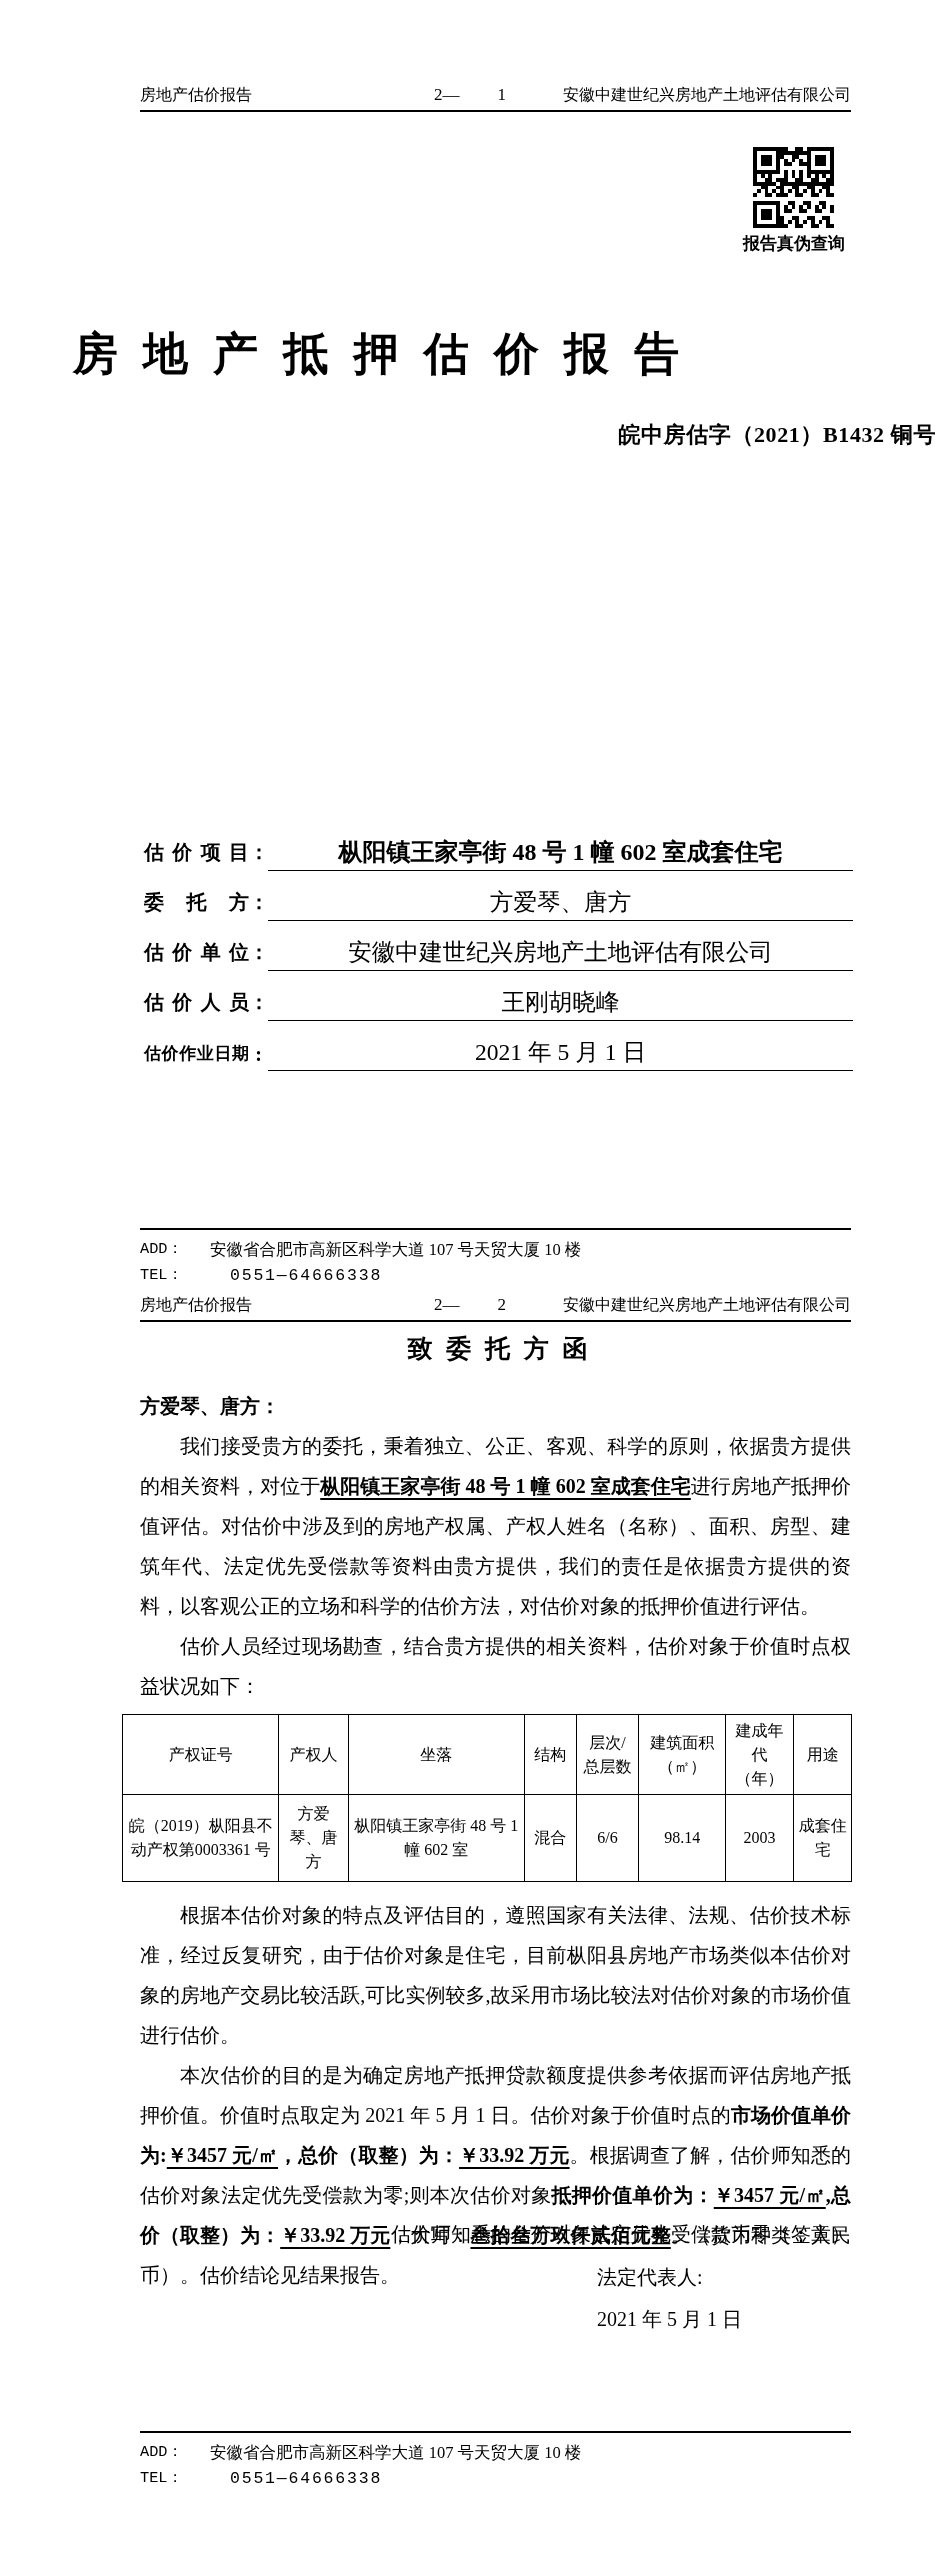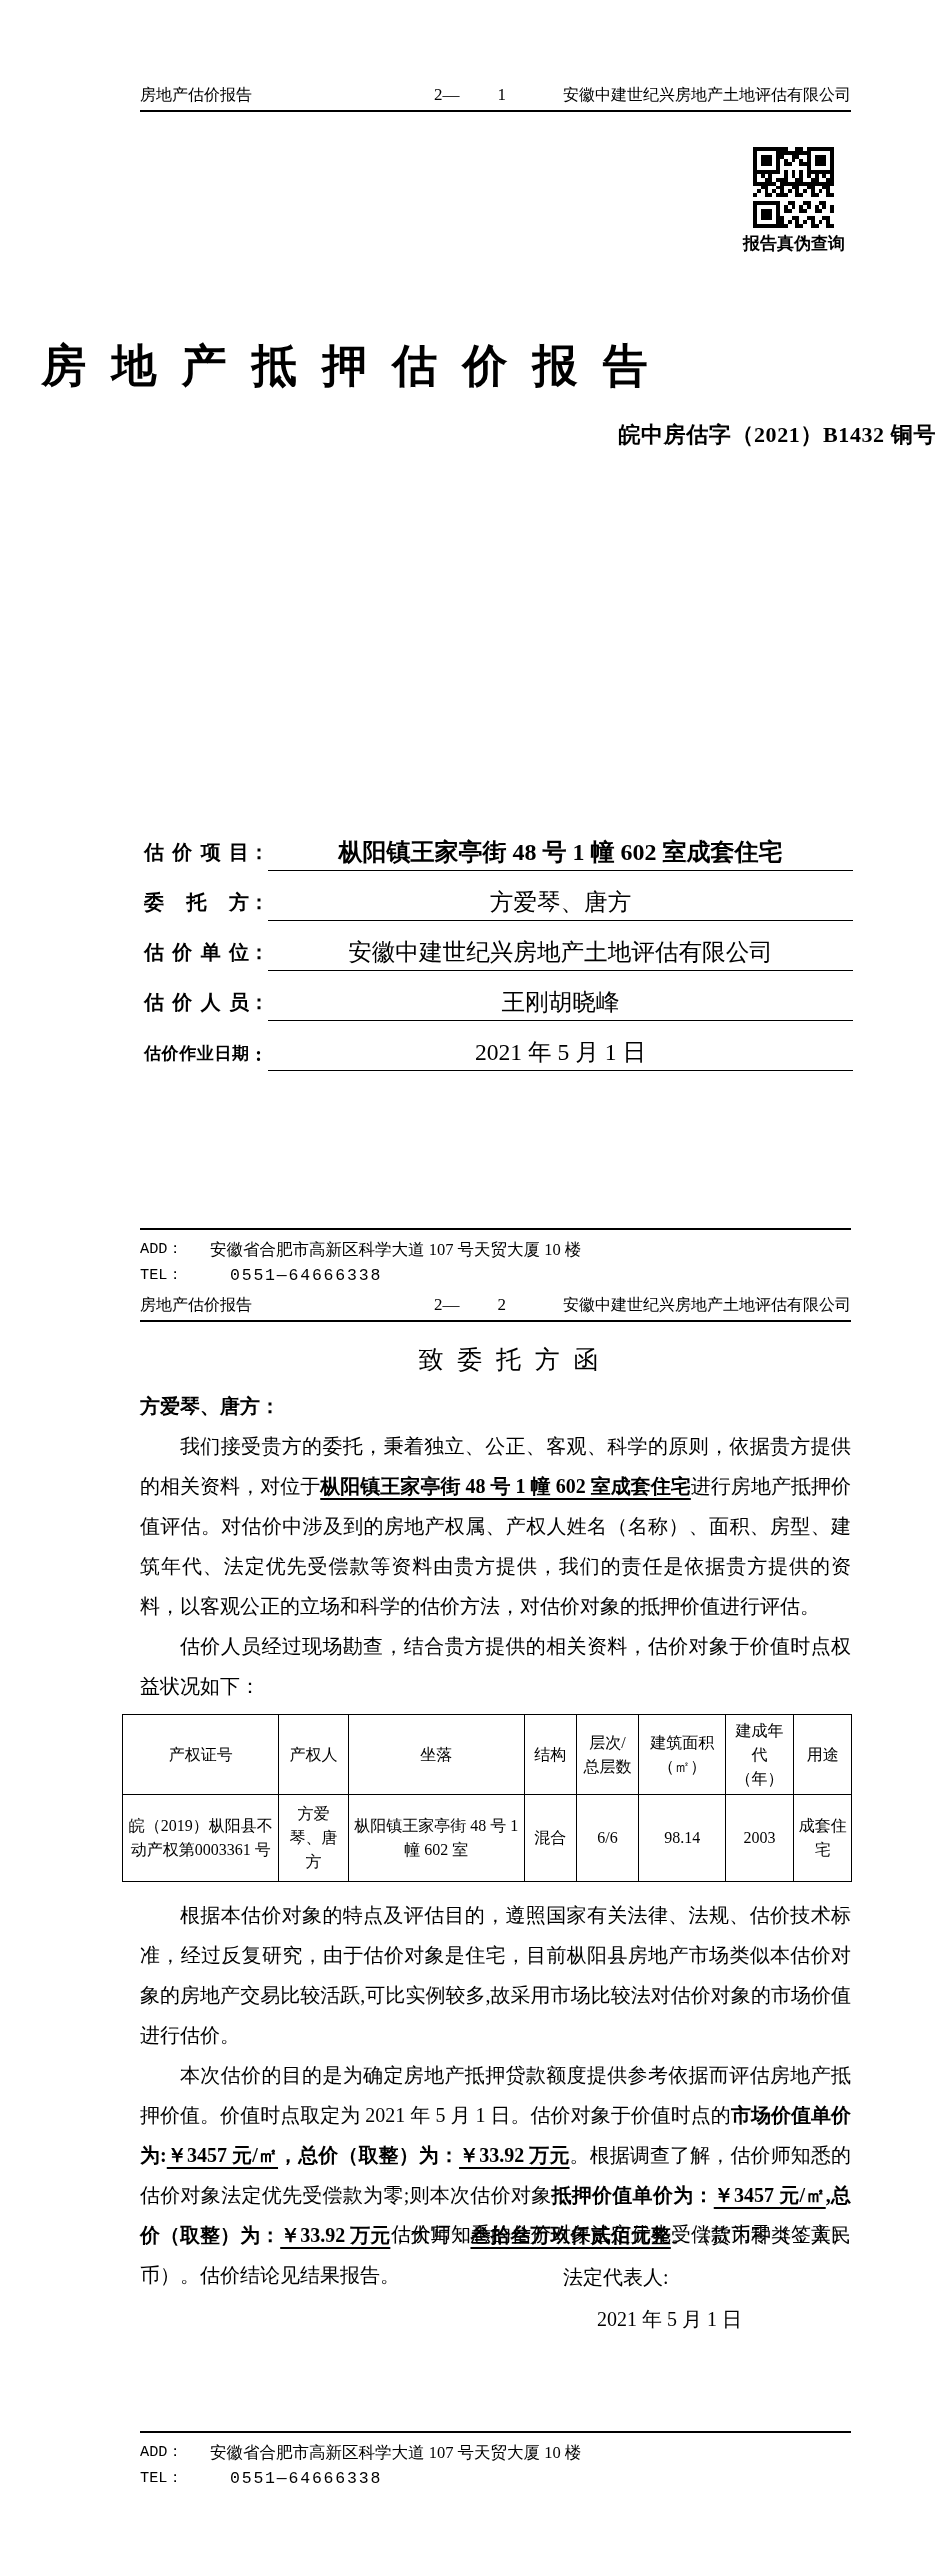--- a/index.html
+++ b/index.html
@@ -15,21 +15,21 @@
   .hdr .hdr-mid{position:absolute;left:294px;top:0;display:flex;gap:38px;font-size:17px;}
   .hdr .hdr-right{position:absolute;right:0;top:0;}
   .hdr1{top:83px;}
   .hdr2{top:1293px;}
   
   .qr{position:absolute;left:753px;top:147px;width:81px;height:81px;}
   .qr svg{display:block;}
   .qr-cap{position:absolute;left:736px;top:232px;width:116px;text-align:center;
           font-size:17px;font-weight:700;}
   
-  .title{position:absolute;left:0;top:320px;width:744px;margin:16px;text-align:left;
+  .title{position:absolute;left:0;top:320px;width:744px;margin:4px;text-align:center;
          font-size:45px;font-weight:700;letter-spacing:0.56em;text-indent:0.56em;}
   .report-no{position:absolute;left:0;top:420px;width:936px;text-align:right;
              font-size:22px;font-weight:700;letter-spacing:0.6px;}
   
   .fields{position:absolute;left:144px;top:821px;width:709px;}
   .frow{display:flex;align-items:flex-end;height:50px;}
   .flab{display:inline-block;width:105px;font-size:20px;font-weight:700;
         text-align-last:justify;padding-bottom:4.7px;}
   .flab.tight{font-size:17px;padding-bottom:5.9px;}
   .fcolon{width:19px;font-size:20px;font-weight:700;padding-bottom:4.7px;text-align:center;}
@@ -40,42 +40,42 @@
   
   .foot{position:absolute;left:140px;width:711px;border-top:2.9px solid #000;padding-top:8.3px;}
   .foot1{top:1228px;}
   .foot2{top:2431px;}
   .foot-line{display:flex;align-items:flex-end;font-size:16.5px;line-height:23.6px;}
   .foot-line + .foot-line{margin-top:2.4px;}
   .flabel-en{width:70px;font-family:"Liberation Mono","DejaVu Sans Mono",monospace;
              font-size:15.3px;flex:none;}
   .tel{font-family:"Liberation Mono","DejaVu Sans Mono",monospace;letter-spacing:1.8px;margin-left:20px;}
   
-  .ltitle{position:absolute;left:140px;top:1330px;width:711px;margin:13px;text-align:center;
-          font-size:25px;font-weight:400;letter-spacing:0.55em;text-indent:0.55em;}
+  .ltitle{position:absolute;left:140px;top:1330px;width:711px;margin:2px;text-align:center;
+          font-size:25px;font-weight:700;letter-spacing:0.55em;text-indent:0.55em;}
   .letter{position:absolute;left:140px;top:1386px;width:711px;
           font-size:20px;line-height:40px;text-align:justify;}
   .letter p{margin:0;}
   .salutation{font-weight:700;}
   .para{text-indent:2em;}
   .mt{margin-top:0 !important;}
   .b{font-weight:700;}
   .u{text-decoration:underline;text-decoration-thickness:1.5px;text-underline-offset:5.3px;}
   
   .ptable{width:730px;margin:8.3px 0 13px -17.7px;border-collapse:collapse;
           font-size:16px;line-height:1.5;text-align:center;text-indent:0;}
   .ptable th,.ptable td{border:1.2px solid #000;font-weight:400;vertical-align:middle;
           padding:3.5px 4.7px;}
   .ptable{border:1.8px solid #000;}
   .ptable thead tr{height:61px;}
   .ptable tbody tr{height:87px;}
   
   .sig-company{position:absolute;left:140px;top:2223px;width:711px;text-align:right;
                font-size:20px;line-height:23.6px;}
-  .sig-rep{position:absolute;left:563px;top:2266px;font-size:20px;line-height:23.6px;}
+  .sig-rep{position:absolute;left:597px;top:2266px;font-size:20px;line-height:23.6px;}
   .sig-date{position:absolute;left:597px;top:2308px;font-size:20px;line-height:23.6px;}
 </style>
 </head>
 <body>
 
 <div class="sheet">
 
   <div class="hdr hdr1">
     <span class="hdr-left">房地产估价报告</span>
     <span class="hdr-mid">

